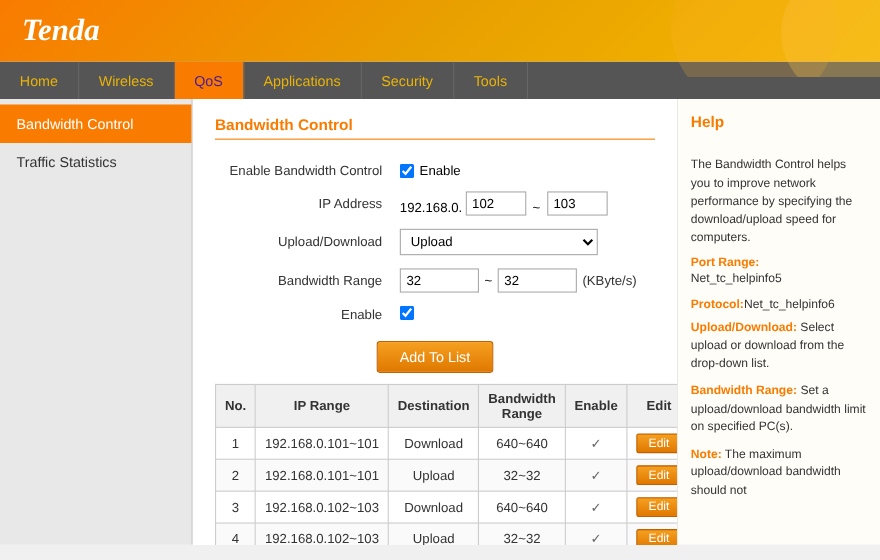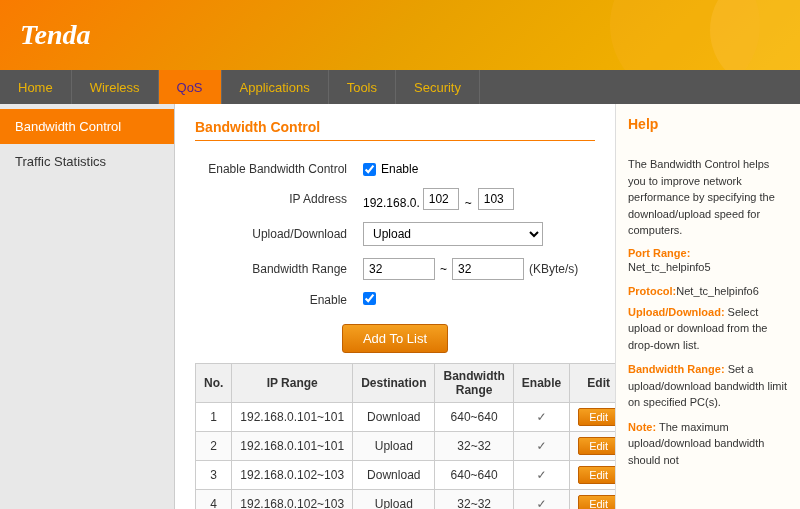--- a/index.html
+++ b/index.html
@@ -1,19 +1,19 @@
 <!DOCTYPE html>
 <html><head>
   <meta charset="utf-8">
   <style>
     * { margin: 0; padding: 0; box-sizing: border-box; }
     body { font-family: Arial, sans-serif; font-size: 12px; background: #f0f0f0; width: 800px; height: 509px; overflow: hidden; }
 
     
-    #header { background: linear-gradient(135deg, #f97b00 0%, #e8a000 50%, #f5b800 100%); height: 70px; display: flex; align-items: center; padding: 0 20px; position: relative; }
+    #header { background: linear-gradient(135deg, #f97b00 0%, #e8a000 50%, #f5b800 100%); height: 56px; display: flex; align-items: center; padding: 0 20px; position: relative; }
     #logo { color: white; font-size: 28px; font-weight: bold; font-style: italic; font-family: Georgia, serif; }
 
     
     #nav { background: #555; height: 34px; display: flex; align-items: stretch; }
     .nav-item { padding: 0 18px; display: flex; align-items: center; color: #eab308; font-size: 13px; cursor: pointer; border-right: 1px solid #666; }
     .nav-item.active { background: #f97b00; color: #4c1d95; }
 
     
     #main { display: flex; height: calc(509px - 70px - 34px); }
 
@@ -25,21 +25,21 @@
     
     #content { flex: 1; padding: 15px 20px; overflow-y: auto; background: white; }
     .section-title { color: #f97b00; font-size: 14px; font-weight: bold; margin-bottom: 15px; border-bottom: 1px solid #f97b00; padding-bottom: 5px; }
 
     .form-table { width: 100%; border-collapse: collapse; }
     .form-table td { padding: 6px 8px; vertical-align: middle; }
     .form-table td:first-child { text-align: right; width: 160px; color: #333; font-size: 12px; }
 
     .ip-group { display: flex; align-items: flex-end; gap: 3px; }
     .ip-prefix { font-size: 12px; }
-    .ip-input { width: 36px; border: 1px solid #aaa; padding: 3px 5px; font-size: 12px; }
+    .ip-input { width: 55px; border: 1px solid #aaa; padding: 3px 5px; font-size: 12px; }
     .ip-dash { margin: 0 3px; }
 
     .form-select { width: 180px; border: 1px solid #aaa; padding: 3px 5px; font-size: 12px; background: white; }
 
     .range-group { display: flex; align-items: center; gap: 5px; }
     .range-input { width: 72px; border: 1px solid #aaa; padding: 3px 5px; font-size: 12px; }
     .range-unit { font-size: 12px; color: #333; }
 
     .checkbox-label { display: flex; align-items: center; gap: 5px; font-size: 12px; }
 
@@ -73,22 +73,22 @@
     <div style="position:absolute; right:-30px; top:-30px; width:120px; height:120px; border-radius:50%; background:rgba(255,200,80,0.3);"></div>
     <div style="position:absolute; right:40px; top:-50px; width:150px; height:150px; border-radius:50%; background:rgba(255,180,50,0.2);"></div>
   </div>
 </div>
 
 <div id="nav">
   <div class="nav-item">Home</div>
   <div class="nav-item">Wireless</div>
   <div class="nav-item active">QoS</div>
   <div class="nav-item">Applications</div>
+  <div class="nav-item">Security</div>
   <div class="nav-item">Tools</div>
-  <div class="nav-item">Security</div>
 </div>
 
 <div id="main">
 
   <div id="sidebar">
     <div class="sidebar-item active">Bandwidth Control</div>
     <div class="sidebar-item">Traffic Statistics</div>
   </div>
 
   <div id="content">

